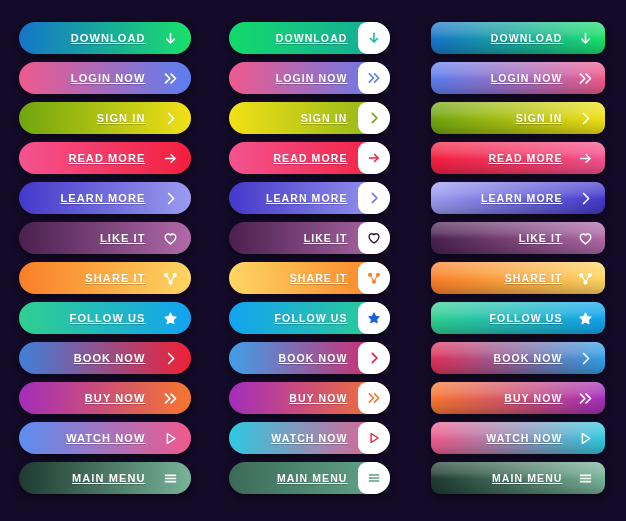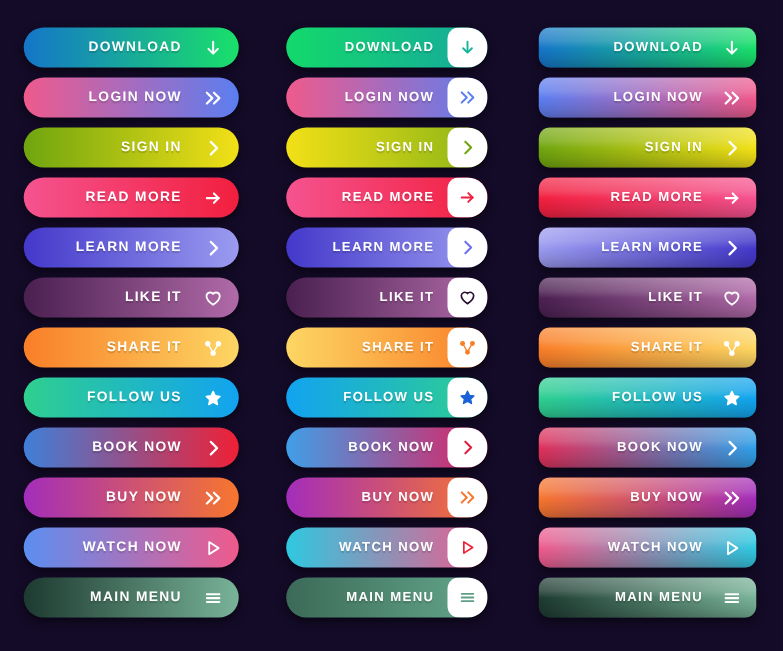--- a/index.html
+++ b/index.html
@@ -38,20 +38,21 @@
     font-size: 11px;
     text-transform: uppercase;
     overflow: hidden;
     user-select: none;
     box-shadow: 0 3px 7px rgba(0,0,0,0.55);
   }
   .btn .label {
     white-space: nowrap;
     text-shadow: 0 1px 1px rgba(0,0,0,0.18);
     line-height: 1;
+    text-decoration: underline;
   }
 
   
   .c1 .btn {
     width: 172px;
     border-radius: 16px;
     padding-right: 13px;
     gap: 17px;
   }
   .c1 .btn .label { font-size: 11px; }

